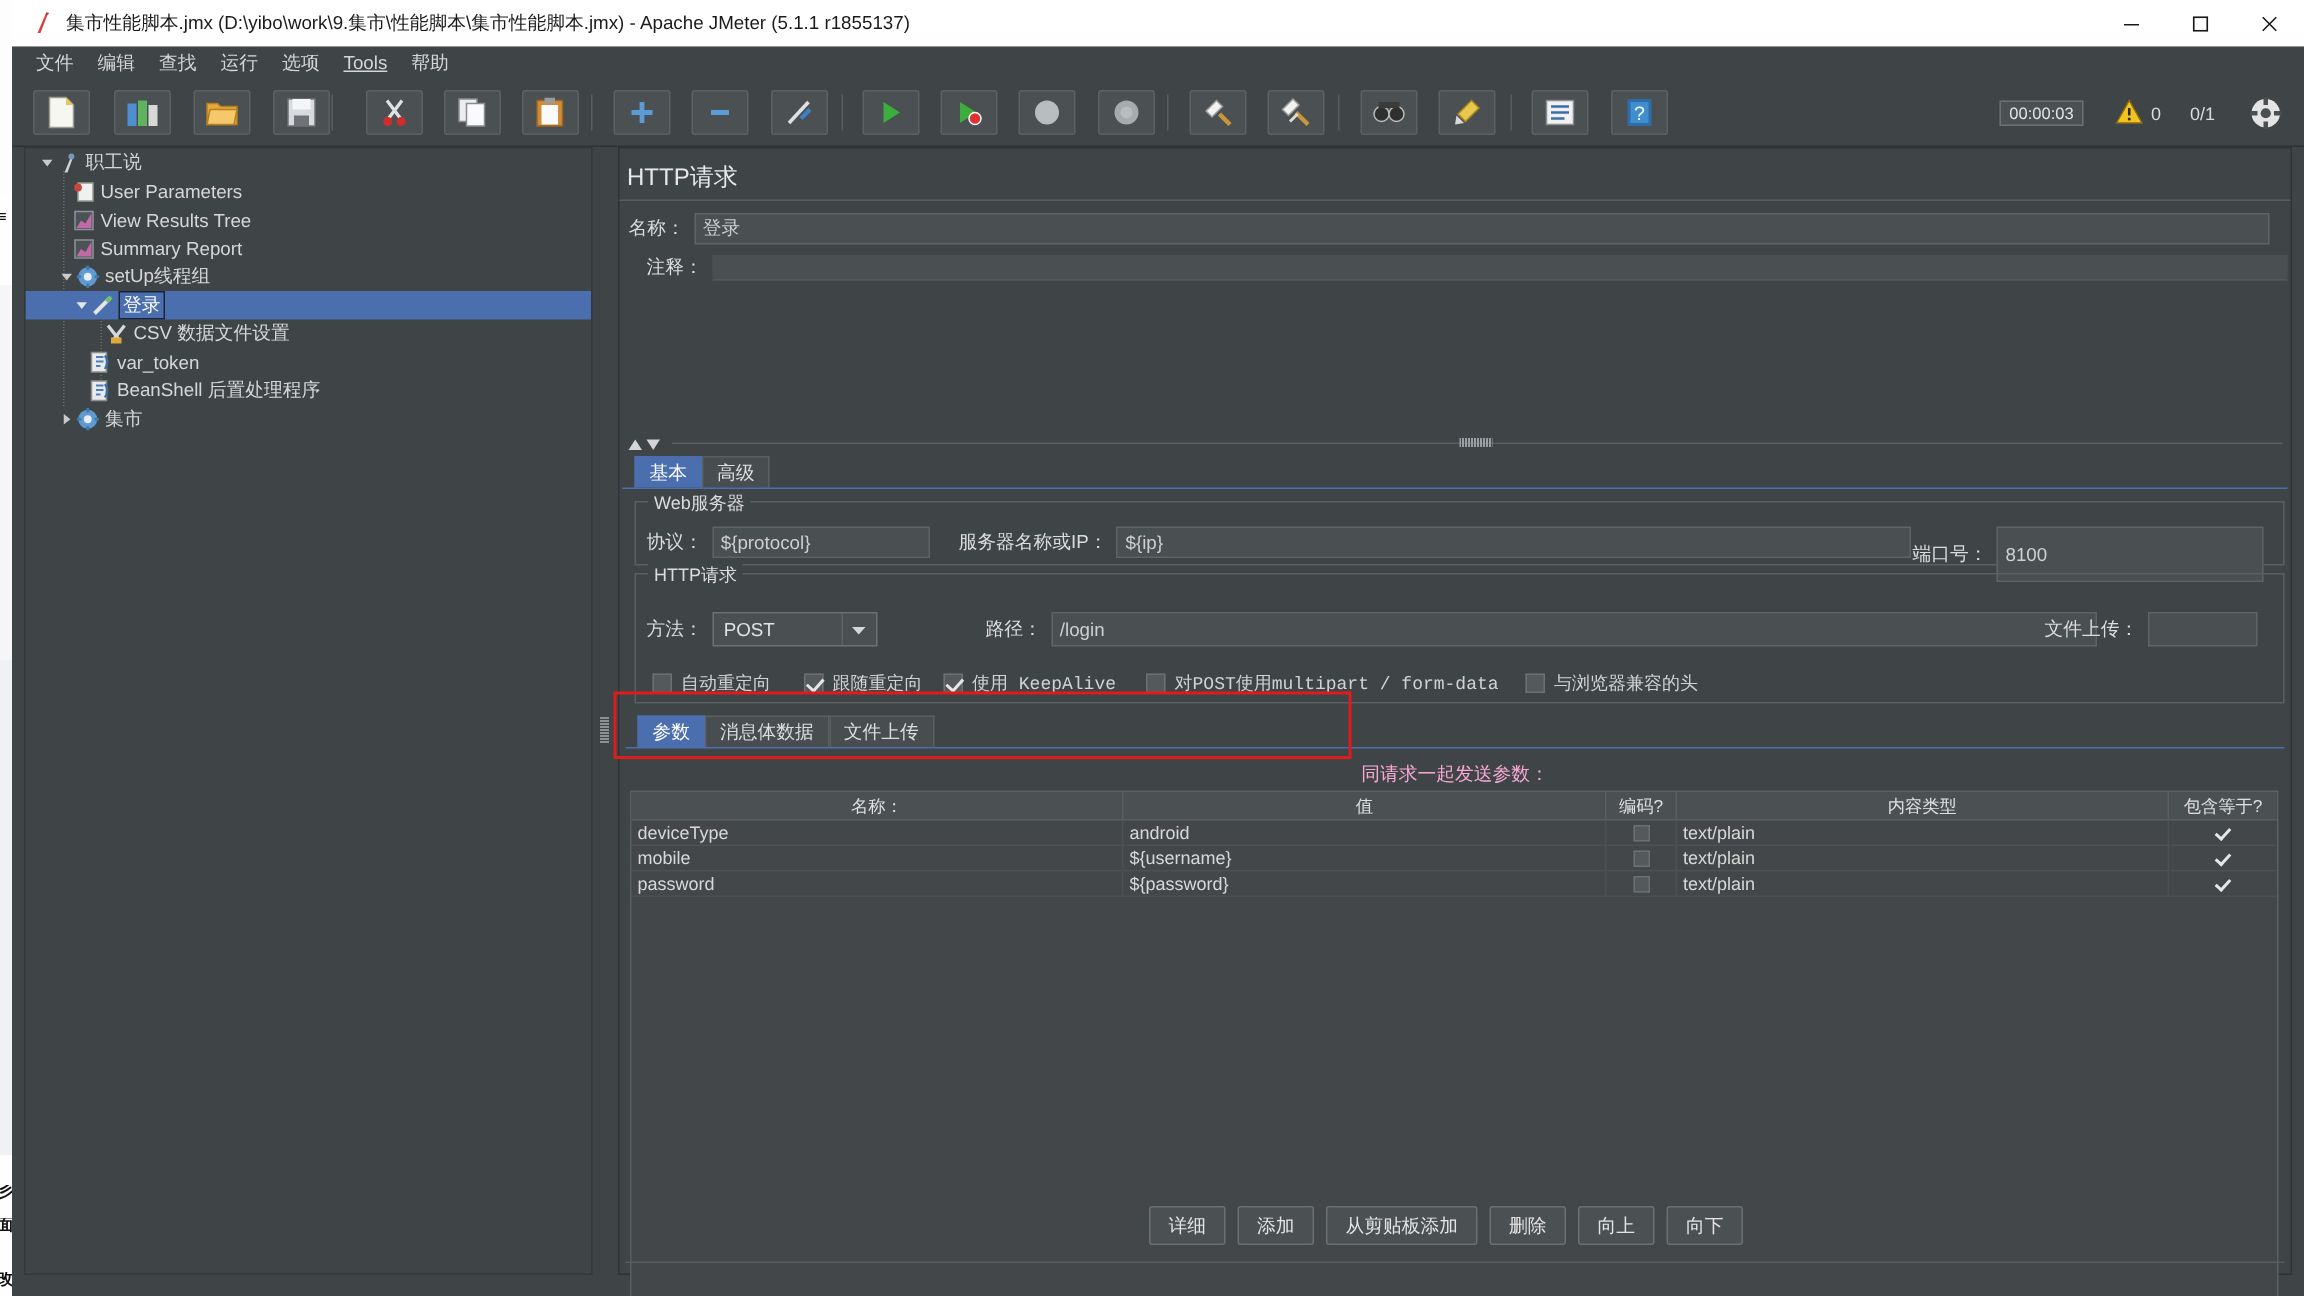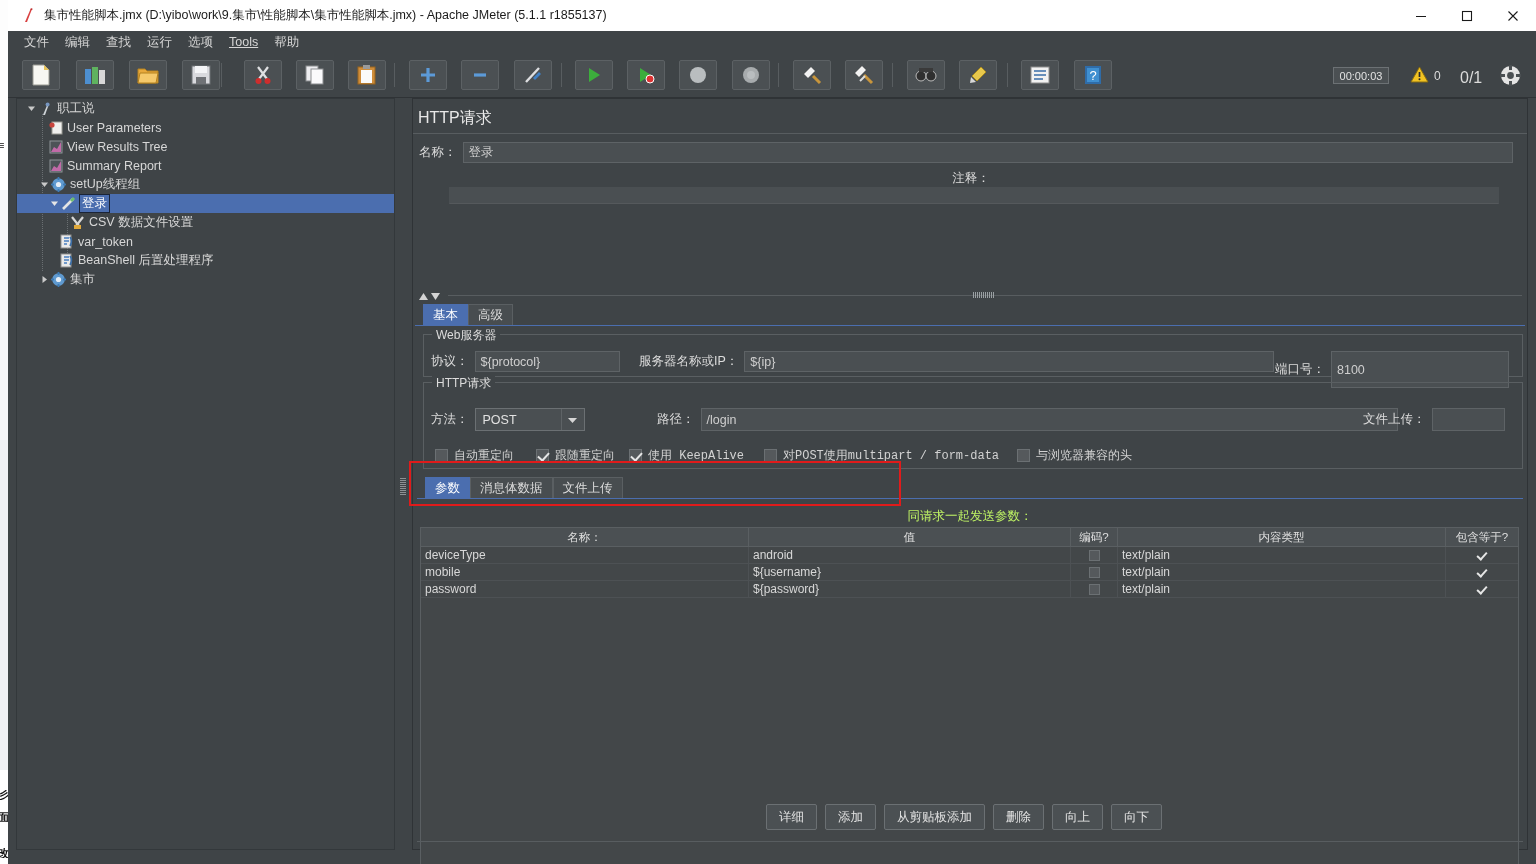--- a/index.html
+++ b/index.html
@@ -61,21 +61,21 @@
   }
   .sep{position:absolute;top:10px;width:1px;height:24px;background:#585d60;}
 
   .timer{
     position:absolute;top:14px;left:1325px;width:56px;height:17px;background:#4b5053;
     border:1px solid #6c7174;box-sizing:border-box;color:#e2e2e2;font-size:11px;
     display:flex;align-items:center;justify-content:center;font-family:"Liberation Sans",sans-serif;
   }
   .warn-ic{position:absolute;left:1402px;top:13px;width:19px;height:18px;}
   .warn-n{position:absolute;left:1426px;top:16px;color:#dcdcdc;font-size:12px;}
-  .run-n{position:absolute;left:1452px;top:16px;color:#dcdcdc;font-size:16px;}
+  .run-n{position:absolute;left:1452px;top:16px;color:#dcdcdc;font-size:12px;}
   .gear-ic{position:absolute;left:1492px;top:12px;width:21px;height:21px;}
 
   
   .tree{
     position:absolute;left:8px;top:98px;width:379px;height:752px;background:#3f4447;
     border:1px solid #33383b;box-sizing:border-box;overflow:hidden;
   }
   .tnode{position:relative;height:19px;display:flex;align-items:center;white-space:nowrap;}
   .tnode.sel{background:#4b6eaf;}
   .tlabel{color:#d7d7d7;font-size:12.5px;}
@@ -145,21 +145,21 @@
   
   .combo{
     background:#4a4f52;border:1px solid #6b7073;box-sizing:border-box;
     display:flex;align-items:center;justify-content:space-between;
     color:#e2e2e2;font-size:12.5px;padding:0 0 0 7px;
   }
   .combo .arr{width:22px;height:100%;display:flex;align-items:center;justify-content:center;
     border-left:1px solid #5e6366;}
 
   
-  .tbl-cap{position:absolute;color:#bef264;font-size:12.5px;}
+  .tbl-cap{position:absolute;color:#f9a8d4;font-size:12.5px;}
   .tbl{position:absolute;border:1px solid #5a5f62;box-sizing:border-box;background:#434749;}
   .thead{display:flex;height:18px;background:#4b5053;border-bottom:1px solid #5a5f62;}
   .th{
     display:flex;align-items:center;justify-content:center;color:#e0e0e0;font-size:11.5px;
     border-right:1px solid #5a5f62;box-sizing:border-box;height:18px;
   }
   .th:last-child{border-right:none;}
   .trow{display:flex;height:16px;border-bottom:1px solid #4d5154;}
   .td{
     display:flex;align-items:center;color:#d8d8d8;font-size:12px;
@@ -540,21 +540,21 @@
     <div class="rp">
 
       <div class="rp-title">HTTP请求</div>
       <div class="rp-hr"></div>
 
       <div class="fld-row" style="left:6px;top:43px;width:1104px;">
         <span class="fld-lab">名称：</span>
         <span class="inp" style="width:1050px;height:21px;margin-left:6px;">登录</span>
       </div>
 
-      <div class="fld-row" style="left:6px;top:71px;width:1104px;flex-direction:column;">
+      <div class="fld-row" style="left:18px;top:71px;width:1104px;">
         <span class="fld-lab">注释：</span>
         <span class="inp flat" style="width:1050px;height:17px;margin-left:6px;"></span>
       </div>
 
       <div class="collapser">
         <div class="tri" style="left:0">
           <svg width="11" height="9" viewBox="0 0 11 9">
               <path d="M5.5 1 L10 8 L1 8 Z" fill="#d4d4d4"></path>
             </svg>
         </div>

